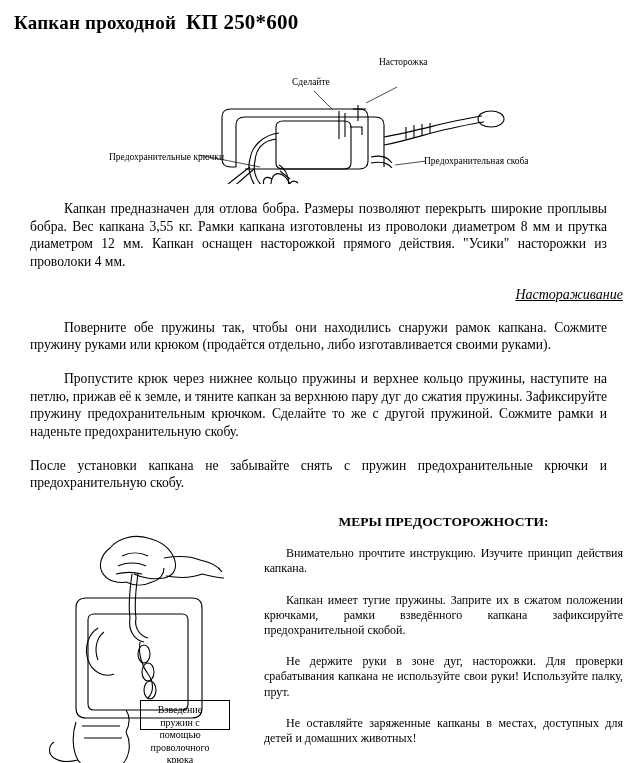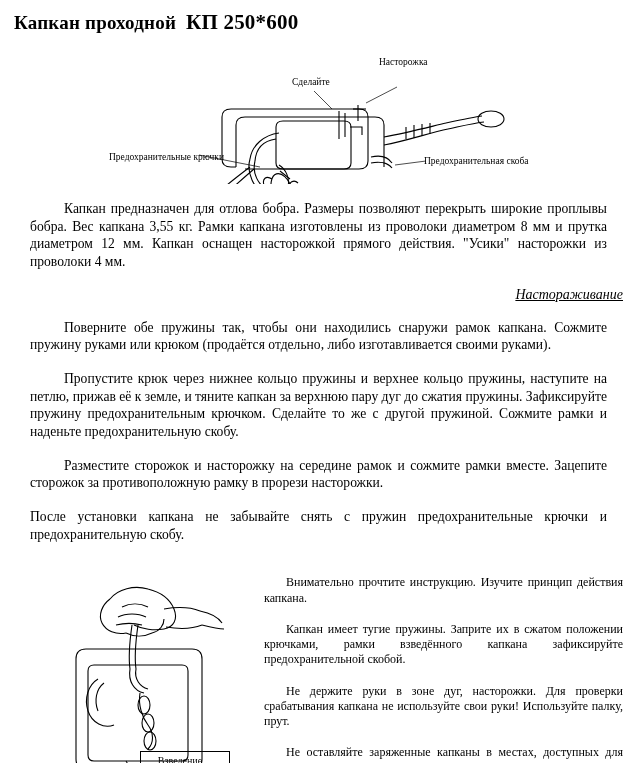--- a/index.html
+++ b/index.html
@@ -198,21 +198,20 @@
 
   <div class="body-text">
     <p>Капкан предназначен для отлова бобра. Размеры позволяют перекрыть широкие проплывы бобра. Вес капкана 3,55 кг. Рамки капкана изготовлены из проволоки диаметром 8 мм и прутка диаметром 12 мм. Капкан оснащен насторожкой прямого действия. "Усики" насторожки из проволоки 4 мм.</p>
   </div>
 
   <div class="section-head">Настораживание</div>
 
   <div class="body-text">
     <p>Поверните обе пружины так, чтобы они находились снаружи рамок капкана. Сожмите пружину руками или крюком (продаётся отдельно, либо изготавливается своими руками).</p>
     <p>Пропустите крюк через нижнее кольцо пружины и верхнее кольцо пружины, наступите на петлю, прижав её к земле, и тяните капкан за верхнюю пару дуг до сжатия пружины. Зафиксируйте пружину предохранительным крючком. Сделайте то же с другой пружиной. Сожмите рамки и наденьте предохранительную скобу.</p>
-    <p>Разместите сторожок и насторожку на середине рамок и сожмите рамки вместе. Зацепите сторожок за противоположную рамку в прорези насторожки.</p>
     <p class="noind">После установки капкана не забывайте снять с пружин предохранительные крючки и предохранительную скобу.</p>
   </div>
 
   <div class="lower">
 
     <div class="fig2">
       <svg width="250" height="268" viewBox="0 0 250 268">
         <g fill="none" stroke="#000" stroke-width="1.1">
 
           <path d="M96 40 C104 30 120 26 134 30 C146 33 156 40 160 50 C164 60 160 68 150 70 C140 72 128 70 120 66"></path>
@@ -253,20 +252,21 @@
           <path d="M70 230 L108 230"></path>
 
           <path d="M30 258 L120 258"></path>
         </g>
       </svg>
       <div class="fig2-cap-box"></div>
       <div class="fig2-cap">Взведение пружин с помощью проволочного крюка</div>
     </div>
 
     <div class="safety">
+      <h2>МЕРЫ ПРЕДОСТОРОЖНОСТИ:</h2>
       <p>Внимательно прочтите инструкцию. Изучите принцип действия капкана.</p>
       <p>Капкан имеет тугие пружины. Заприте их в сжатом положении крючками, рамки взведённого капкана зафиксируйте предохранительной скобой.</p>
       <p>Не держите руки в зоне дуг, насторожки. Для проверки срабатывания капкана не используйте свои руки! Используйте палку, прут.</p>
       <p>Не оставляйте заряженные капканы в местах, доступных для детей и домашних животных!</p>
       <p>Ваша безопасность зависит от Вашей внимательности и опыта.</p>
     </div>
 
   </div>
 
 </div>

